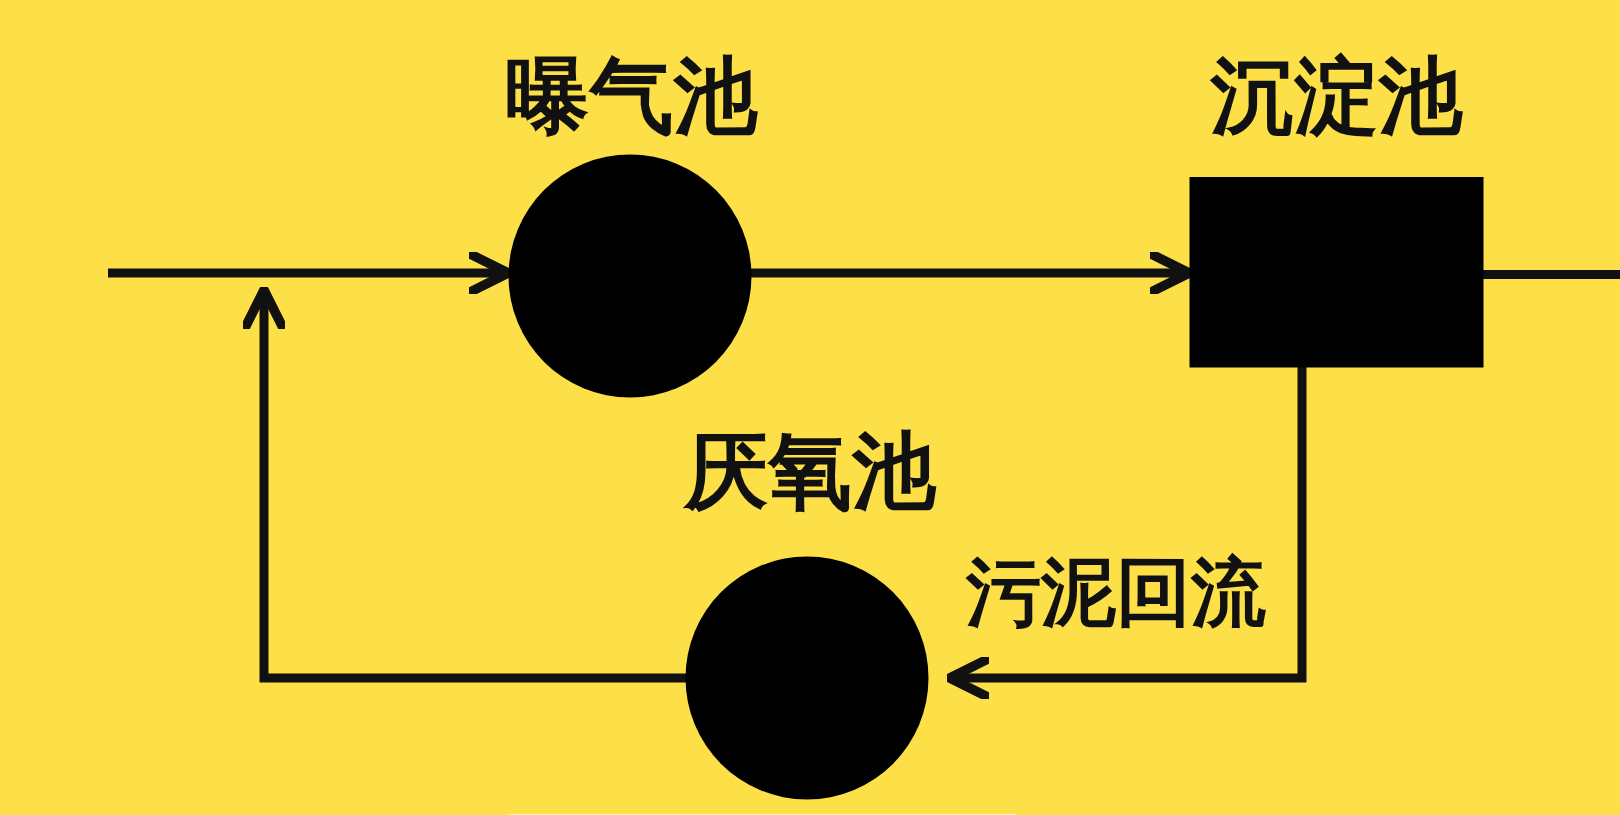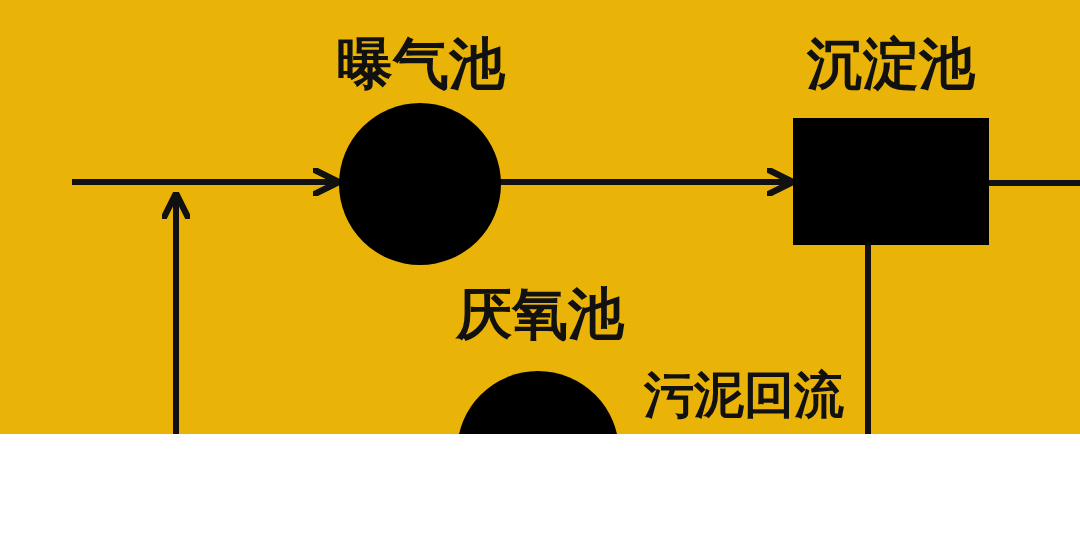--- a/index.html
+++ b/index.html
@@ -7,22 +7,22 @@
     margin: 0;
     padding: 0;
     background: #ffffff;
   }
   body {
     font-family: "DejaVu Sans", "Liberation Sans", sans-serif;
   }
   #canvas {
     position: relative;
     width: 1080px;
-    height: 434px;
-    background: #eab308;
+    height: 543px;
+    background: #fde047;
     overflow: hidden;
   }
   #diagram-svg {
     position: absolute;
     left: 0;
     top: 0;
     width: 1080px;
     height: 543px;
     display: block;
   }

